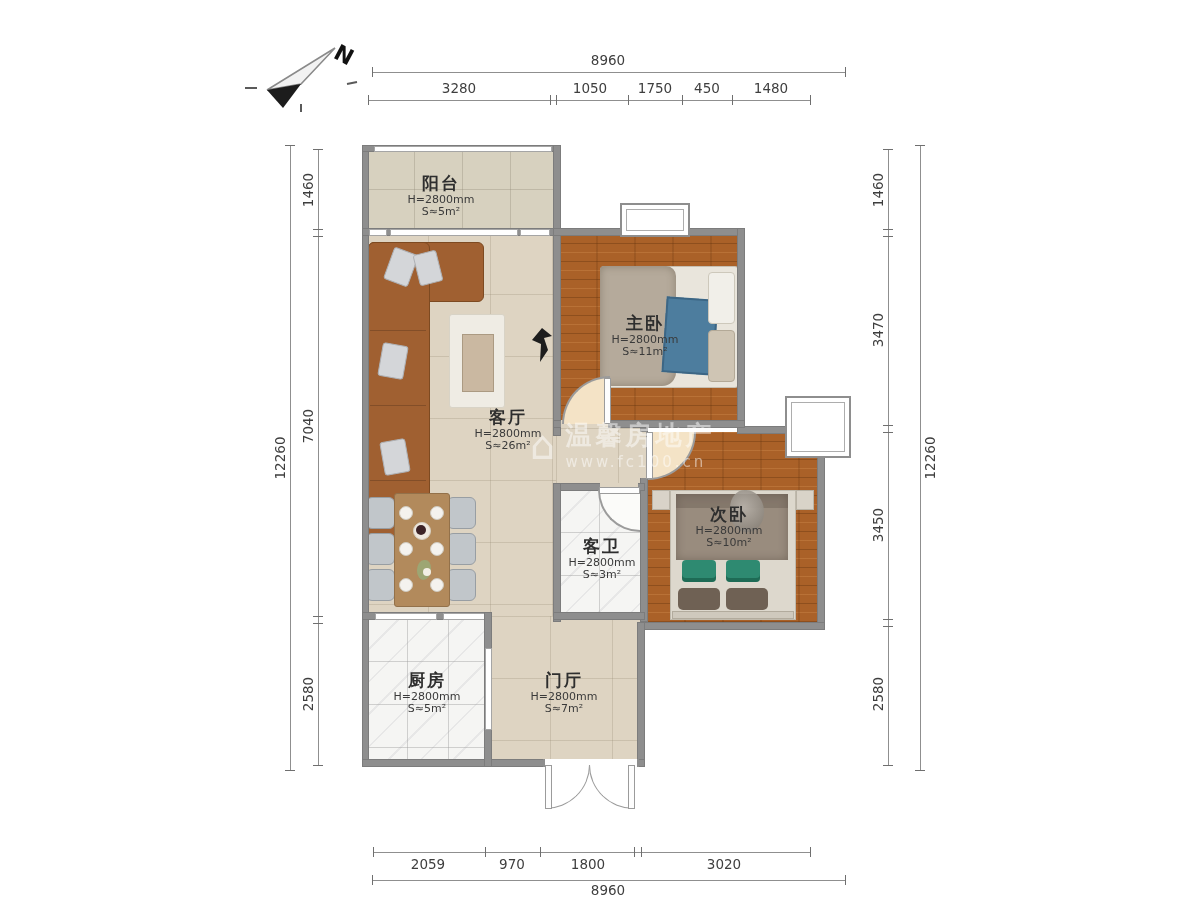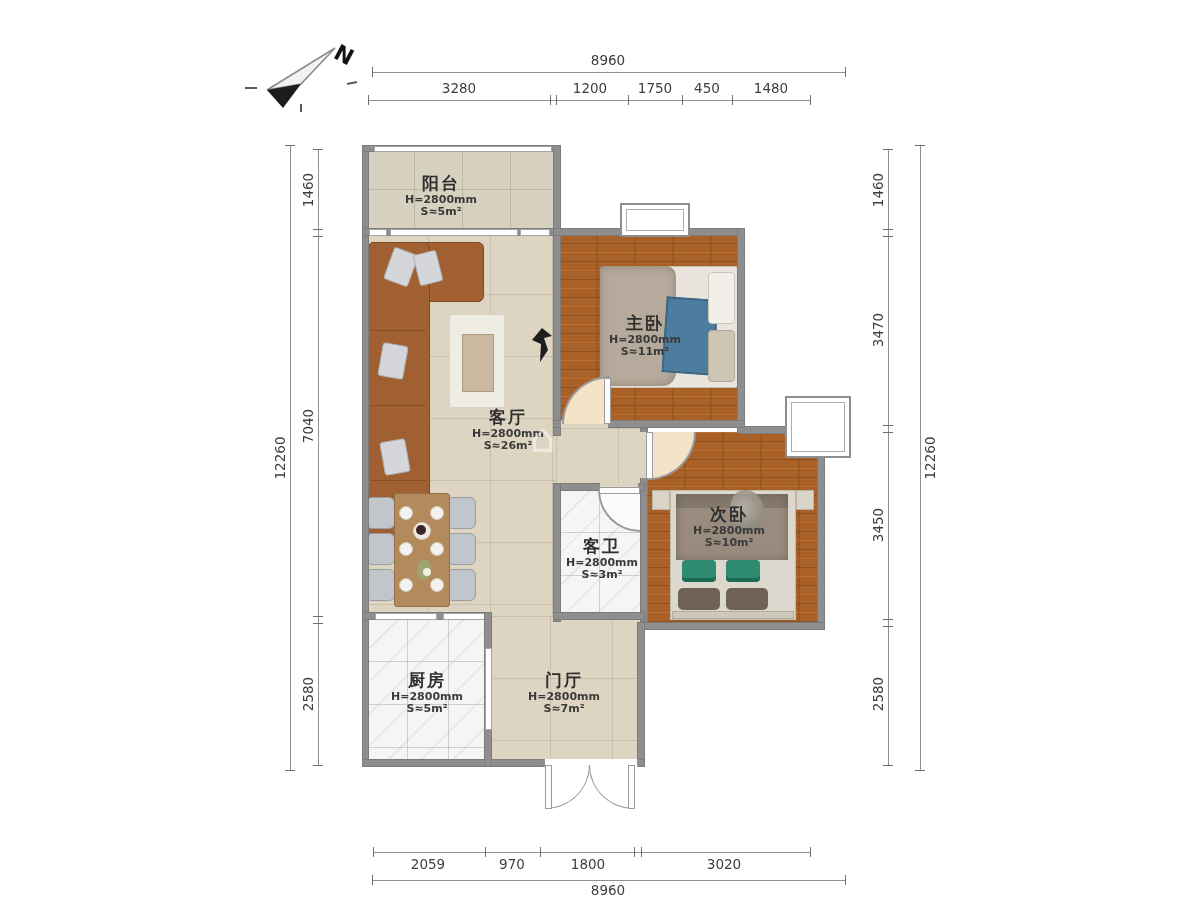--- a/index.html
+++ b/index.html
@@ -48,21 +48,21 @@
   
   .dim-h{height:1px;background:#8f8f8f;}
   .dim-v{width:1px;background:#8f8f8f;}
   .tick-v{width:1px;height:10px;background:#6f6f6f;}
   .tick-h{width:10px;height:1px;background:#6f6f6f;}
   .dim-label{font-size:13.5px;color:#3e3e3e;white-space:nowrap;transform:translate(-50%,0);}
   .dim-label-rot{font-size:13.5px;color:#3e3e3e;white-space:nowrap;transform:translate(-50%,-50%) rotate(-90deg);}
   
   .room-label{transform:translate(-50%,0);text-align:center;line-height:1.15;white-space:nowrap;}
   .room-name{font-size:17px;color:#2e2e2e;font-weight:600;letter-spacing:2px;}
-  .room-spec{font-size:11px;color:#3a3a3a;font-weight:700;}
+  .room-spec{font-size:11px;color:#3a3a3a;font-weight:400;}
   
   .disclaimer{font-size:16px;color:#2d2d2d;letter-spacing:1px;}
   .watermark{opacity:.5;color:#fff;pointer-events:none;z-index:60;display:flex;align-items:center;gap:10px;}
   .wm-text1{font-size:26px;font-weight:700;letter-spacing:4px;}
   .wm-text2{font-size:15px;letter-spacing:3px;}
 </style>
 </head>
 <body>
 
 <div id="stage">
@@ -206,37 +206,41 @@
     <div class="room-spec">S≈5m²</div>
   </div>
   <div class="abs room-label" style="left:564px;top:671px;">
     <div class="room-name">门厅</div>
     <div class="room-spec">H=2800mm</div>
     <div class="room-spec">S≈7m²</div>
   </div>
 
   <div class="abs watermark" style="left:530px;top:418px;">
     <div style="font-size:40px;line-height:1;">⌂</div>
+    <div>
+      <div class="wm-text1">温馨房地产</div>
+      <div class="wm-text2">www.fc100.cn</div>
+    </div>
   </div>
 
   <div class="abs dim-h" style="left:372px;top:72px;width:473px;"></div>
   <div class="abs tick-v" style="left:372px;top:67px;"></div>
   <div class="abs tick-v" style="left:845px;top:67px;"></div>
   <div class="abs dim-label" style="left:608px;top:52px;">8960</div>
 
   <div class="abs dim-h" style="left:368px;top:100px;width:442px;"></div>
   <div class="abs tick-v" style="left:368px;top:95px;"></div>
   <div class="abs tick-v" style="left:550px;top:95px;"></div>
   <div class="abs tick-v" style="left:556px;top:95px;"></div>
   <div class="abs tick-v" style="left:628px;top:95px;"></div>
   <div class="abs tick-v" style="left:682px;top:95px;"></div>
   <div class="abs tick-v" style="left:732px;top:95px;"></div>
   <div class="abs tick-v" style="left:810px;top:95px;"></div>
   <div class="abs dim-label" style="left:459px;top:80px;">3280</div>
-  <div class="abs dim-label" style="left:590px;top:80px;">1200</div>
+  <div class="abs dim-label" style="left:590px;top:80px;">1050</div>
   <div class="abs dim-label" style="left:655px;top:80px;">1750</div>
   <div class="abs dim-label" style="left:707px;top:80px;">450</div>
   <div class="abs dim-label" style="left:771px;top:80px;">1480</div>
 
   <div class="abs dim-h" style="left:373px;top:852px;width:437px;"></div>
   <div class="abs tick-v" style="left:373px;top:847px;"></div>
   <div class="abs tick-v" style="left:485px;top:847px;"></div>
   <div class="abs tick-v" style="left:540px;top:847px;"></div>
   <div class="abs tick-v" style="left:634px;top:847px;"></div>
   <div class="abs tick-v" style="left:641px;top:847px;"></div>

